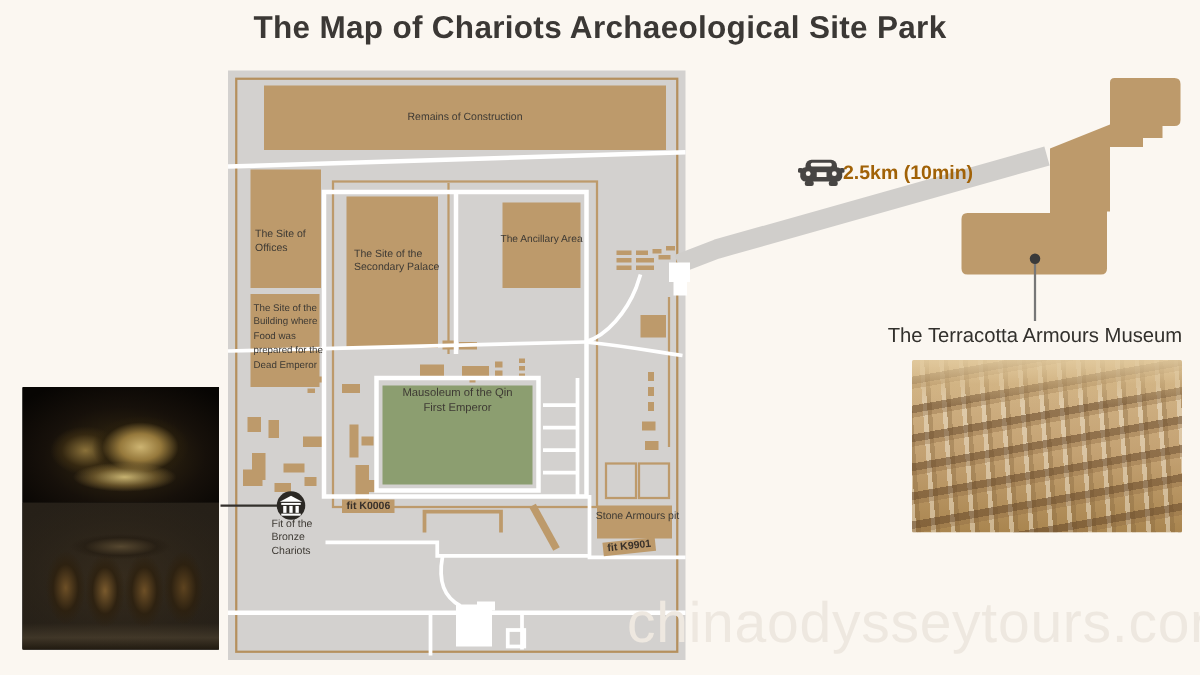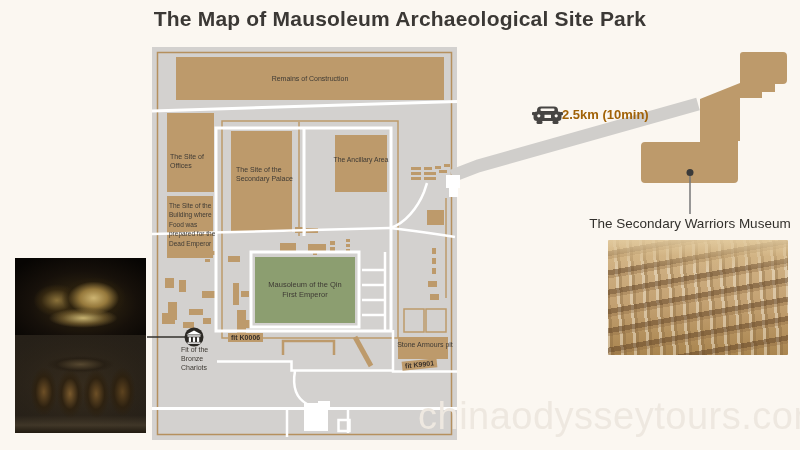--- a/index.html
+++ b/index.html
@@ -16,21 +16,21 @@
   }
   .watermark{
     position:absolute;left:418px;top:395px;font-size:38px;color:#eee8e0;
     letter-spacing:.5px;white-space:nowrap;
   }
   .lbl-remains{left:176px;top:57px;width:268px;height:43px;display:flex;align-items:center;justify-content:center;font-size:7px;}
   .lbl-offices{left:170px;top:152px;width:42px;font-size:7px;}
   .lbl-food{left:169px;top:201px;width:55px;font-size:6.5px;line-height:1.45;}
   .lbl-palace{left:236px;top:165px;width:74px;font-size:7px;}
   .lbl-ancillary{left:331px;top:155px;width:60px;font-size:6.8px;text-align:center;white-space:nowrap;}
-  .lbl-mausoleum{left:255px;top:257px;width:100px;height:66px;display:flex;align-items:center;justify-content:center;text-align:center;font-size:7.5px;}
+  .lbl-mausoleum{left:255px;top:257px;width:100px;height:66px;display:flex;justify-content:center;text-align:center;font-size:7.5px;}
   .lbl-mausoleum span{width:80px;}
   .chip{position:absolute;background:#bd9a6b;color:#39312a;font-size:7px;font-weight:bold;padding:1px 3px;white-space:nowrap;}
   .chip-k0006{left:228px;top:333px;}
   .chip-k9901{left:402px;top:360px;transform:rotate(-6deg);}
   .lbl-stone{left:392px;top:340px;width:66px;font-size:7px;text-align:center;}
   .lbl-chariots{left:181px;top:345px;width:40px;font-size:7px;line-height:1.3;}
   .lbl-route{left:562px;top:106px;font-size:13px;font-weight:bold;color:#a16207;}
   .lbl-museum{left:584px;top:215px;width:212px;font-size:13.5px;color:#32302c;text-align:center;}
   .photo{position:absolute;border-radius:1px;}
   .photo-chariots{left:15px;top:258px;width:131px;height:175px;background:#000;}
@@ -188,39 +188,39 @@
       <circle cx="194" cy="337" r="9.5" fill="#2b2824"></circle>
       <polygon points="186.5,334.5 194,330.5 201.5,334.5" fill="#ffffff"></polygon>
       <rect x="187.5" y="335.3" width="13" height="1.3" fill="#ffffff"></rect>
       <rect x="188.8" y="337.3" width="2.2" height="4.6" fill="#ffffff"></rect>
       <rect x="192.9" y="337.3" width="2.2" height="4.6" fill="#ffffff"></rect>
       <rect x="197" y="337.3" width="2.2" height="4.6" fill="#ffffff"></rect>
       <rect x="187.5" y="342.4" width="13" height="1.4" fill="#ffffff"></rect>
     </g>
   </svg>
 
-  <div class="title">The Map of Mausoleum Archaeological Site Park</div>
+  <div class="title">The Map of Chariots Archaeological Site Park</div>
 
   <div class="lbl lbl-remains">
       <span>Remains of Construction</span>
     </div>
   <div class="lbl lbl-offices">The Site of Offices</div>
   <div class="lbl lbl-food">The Site of the Building where Food was prepared for the Dead Emperor</div>
   <div class="lbl lbl-palace">The Site of the Secondary Palace</div>
   <div class="lbl lbl-ancillary">The Ancillary Area</div>
   <div class="lbl lbl-mausoleum">
       <span>Mausoleum of the Qin First Emperor</span>
     </div>
   <div class="chip chip-k0006">fit K0006</div>
   <div class="lbl lbl-stone">Stone Armours pit</div>
   <div class="chip chip-k9901">fit K9901</div>
   <div class="lbl lbl-chariots">Fit of the Bronze Chariots</div>
 
   <div class="lbl lbl-route">2.5km (10min)</div>
-  <div class="lbl lbl-museum">The Secondary Warriors Museum</div>
+  <div class="lbl lbl-museum">The Terracotta Armours Museum</div>
 
   <div class="photo photo-chariots">
     <div class="ph-top"></div>
     <div class="ph-bottom"></div>
   </div>
   <div class="photo photo-warriors"></div>
 
   <div class="watermark">chinaodysseytours.com</div>
 </div>
 

